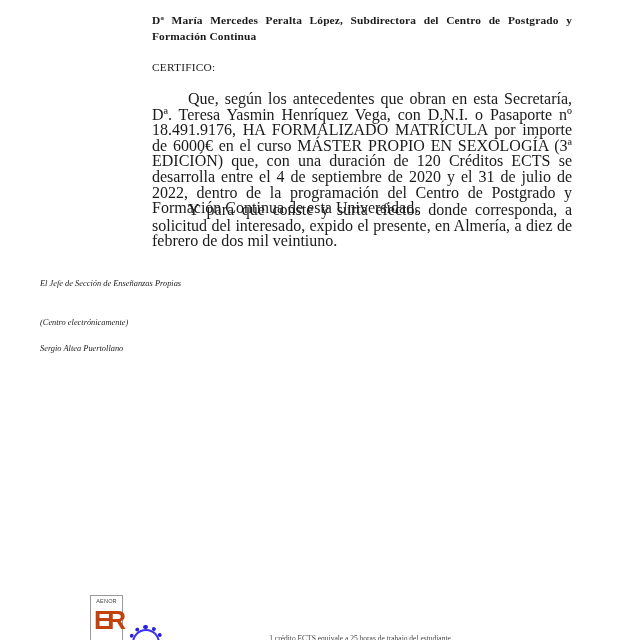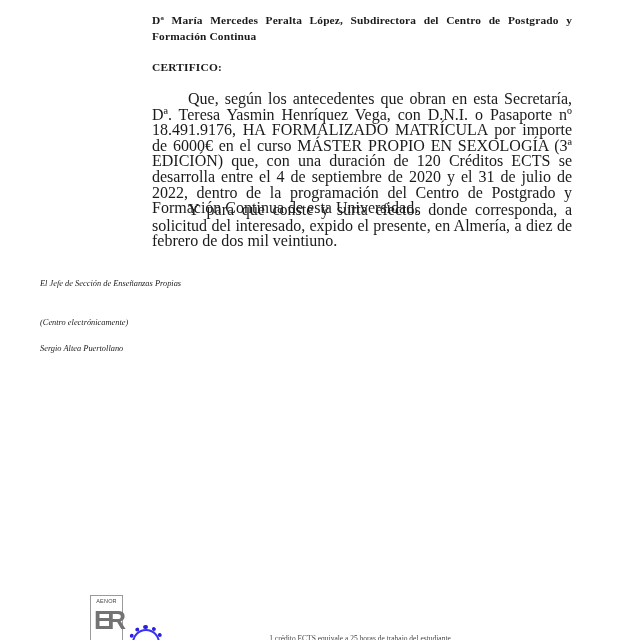--- a/index.html
+++ b/index.html
@@ -8,21 +8,21 @@
     position:relative; font-family:"Liberation Serif", "DejaVu Serif", serif; color:#1a1a1a;
   }
   .page { position:absolute; left:0; top:0; width:640px; height:640px;margin-left:40px; }
   .heading {
     position:absolute; left:112px; top:13px; width:420px;
     font-weight:bold; font-size:11.4px; line-height:15.5px; letter-spacing:0.15px;
     text-align:justify;
   }
   .certifico {
     position:absolute; left:112px; top:61px;
-    font-weight:bold; font-size:11.4px; letter-spacing:0.2px;
+    font-weight:normal; font-size:11.4px; letter-spacing:0.2px;
   }
   .para {
     position:absolute; left:112px; width:420px;
     font-size:16px; line-height:15.6px; text-align:justify;
     text-indent:36px;
   }
   .p1 { top:91px; }
   .p2 { top:202px; }
   .sig {
     position:absolute; left:0; width:640px; 
@@ -34,21 +34,21 @@
   .aenor {
     position:absolute; left:50px; top:595px; width:33px; height:50px;
     border:1px solid #9a9a9a; box-sizing:border-box; background:#fff;
   }
   .aenor-label {
     position:absolute; top:2px; left:0; width:100%; text-align:center;
     font-family:"Liberation Sans", sans-serif; font-size:5.5px; color:#444; letter-spacing:0.2px;
   }
   .aenor-er {
     position:absolute; top:10px; left:3px;
-    font-family:"Liberation Sans", sans-serif; font-weight:bold; font-size:26px; color:#737373;
+    font-family:"Liberation Sans", sans-serif; font-weight:bold; font-size:26px; color:#c2410c;
     letter-spacing:-4px; line-height:28px;
   }
   .seal {
     position:absolute; left:88px; top:625px; width:36px; height:36px;
     border-radius:50%; border:4px dotted #2a20e0; box-sizing:border-box;
     box-shadow: inset 0 0 0 2px #3a30ef;
   }
   .footer-note {
     position:absolute; left:0; width:640px; top:634px; text-align:center;
     font-size:7.5px; color:#444;

